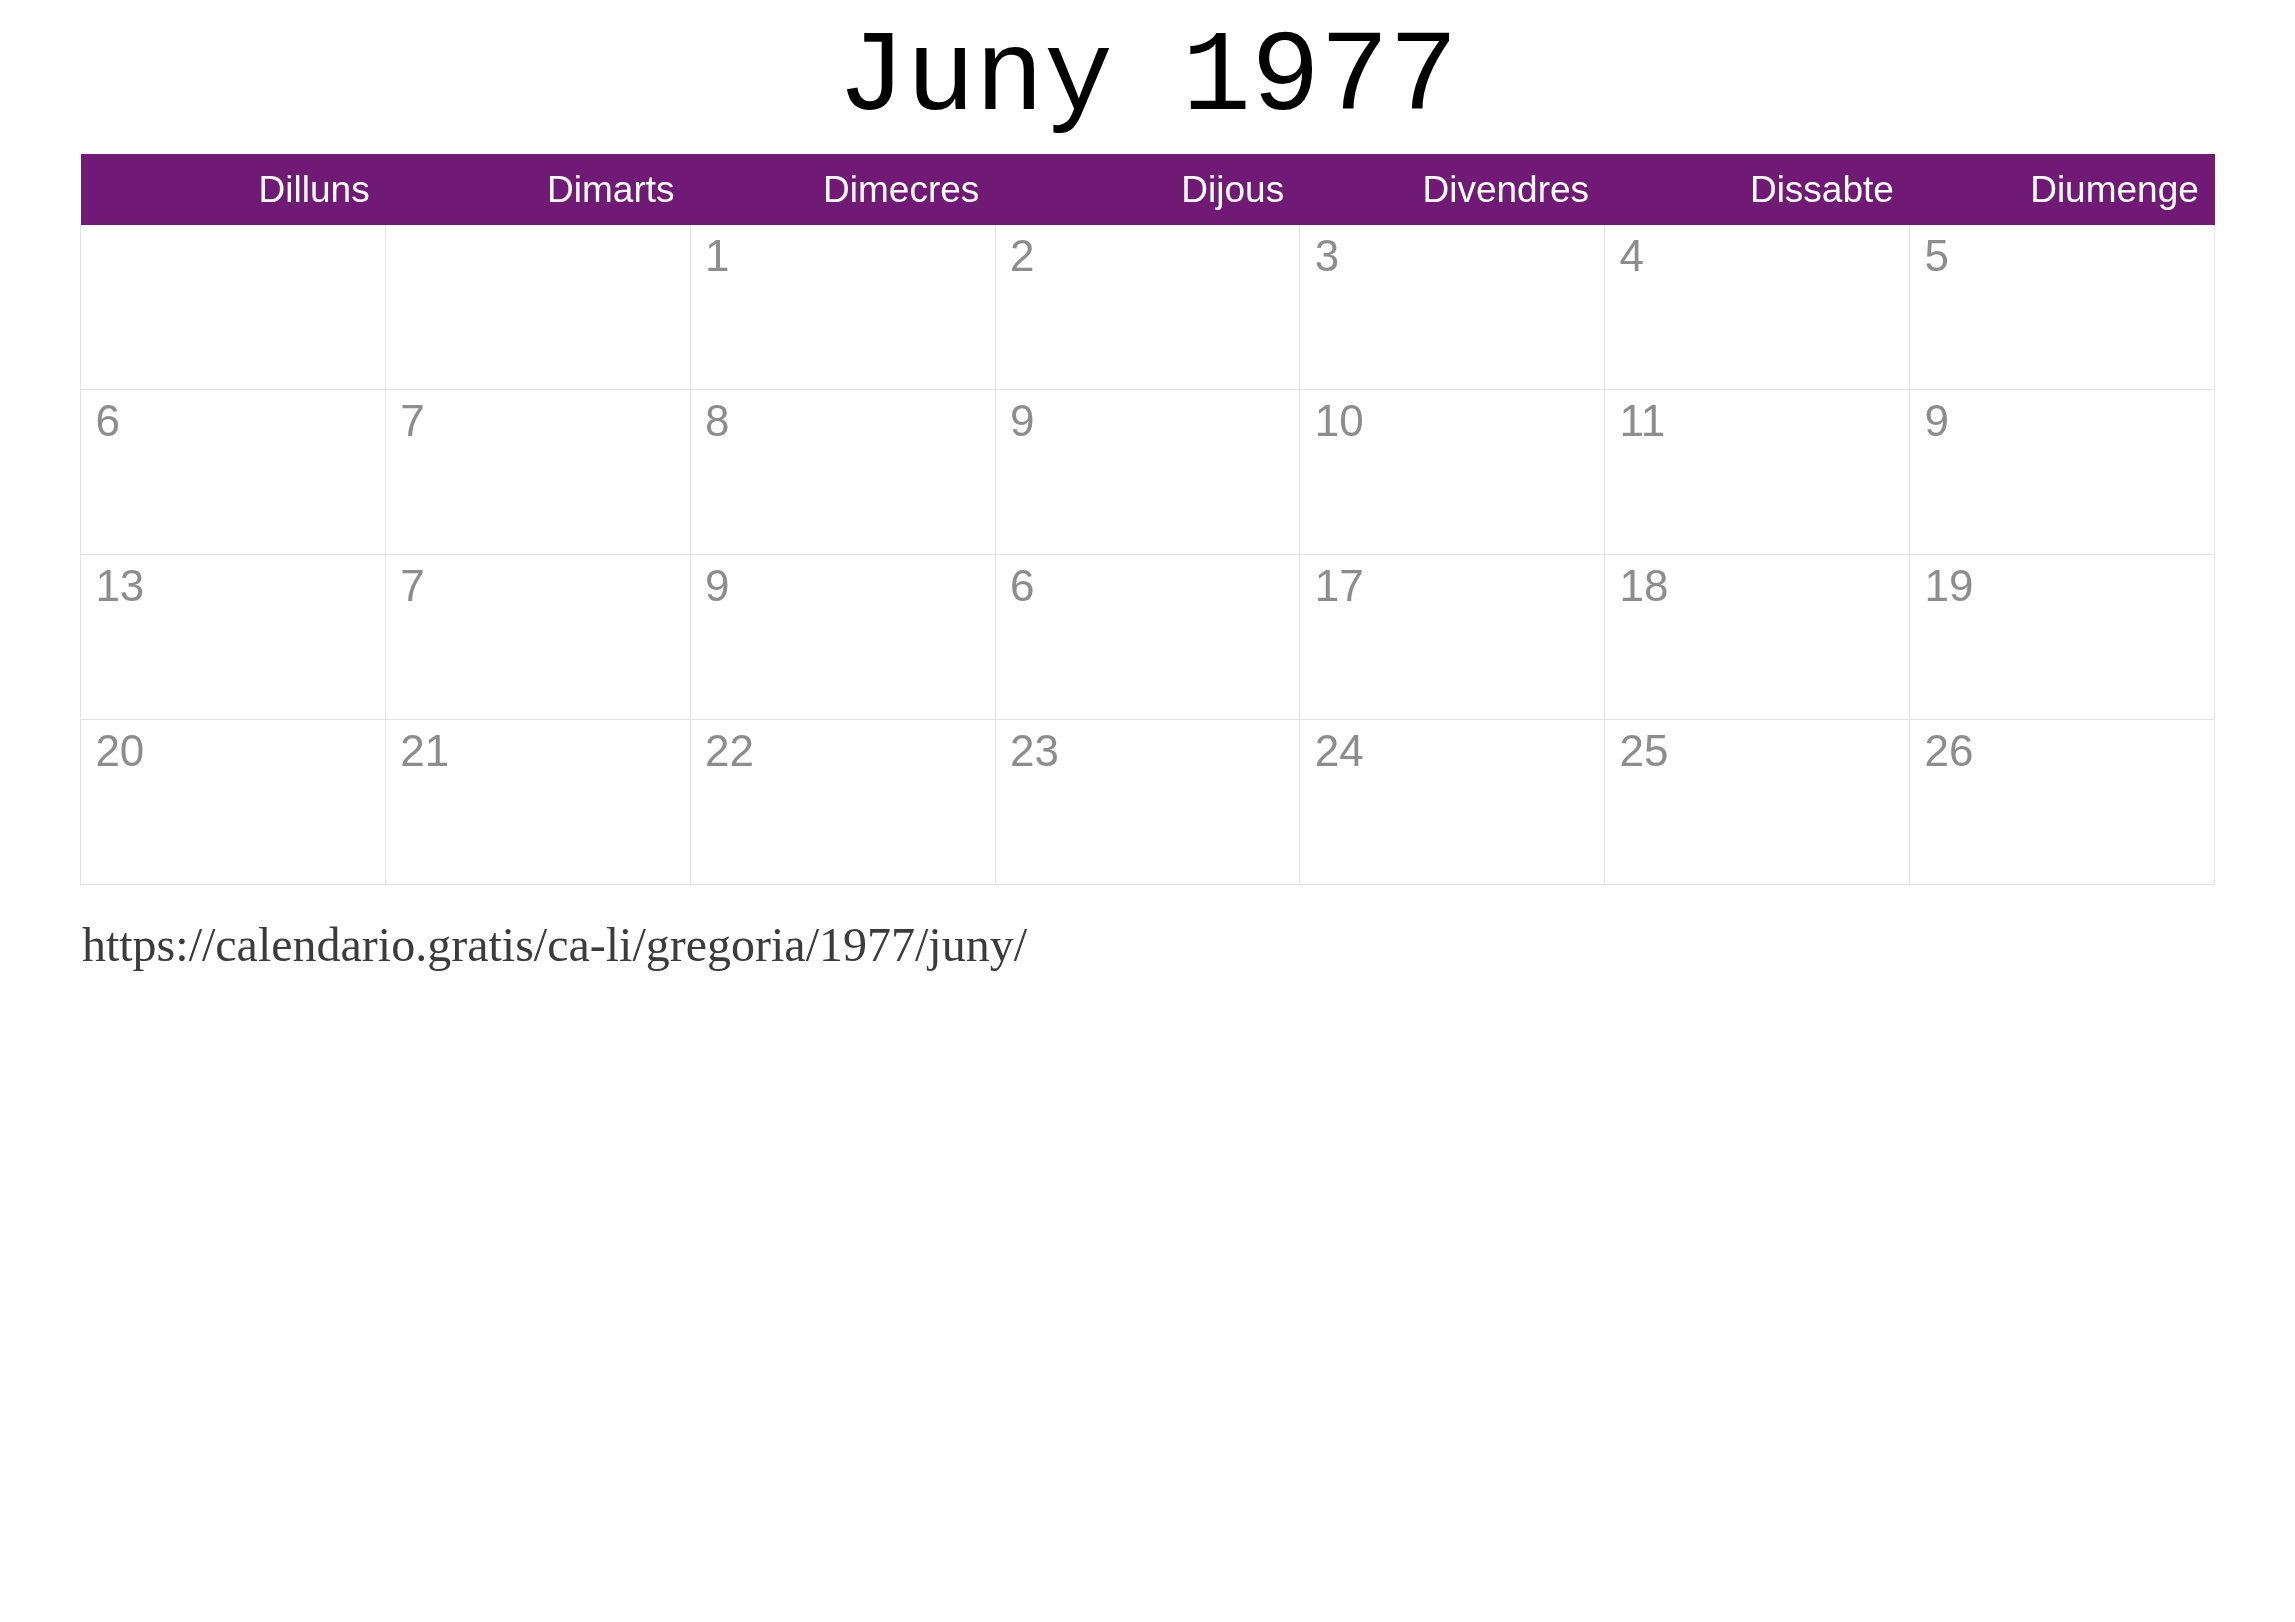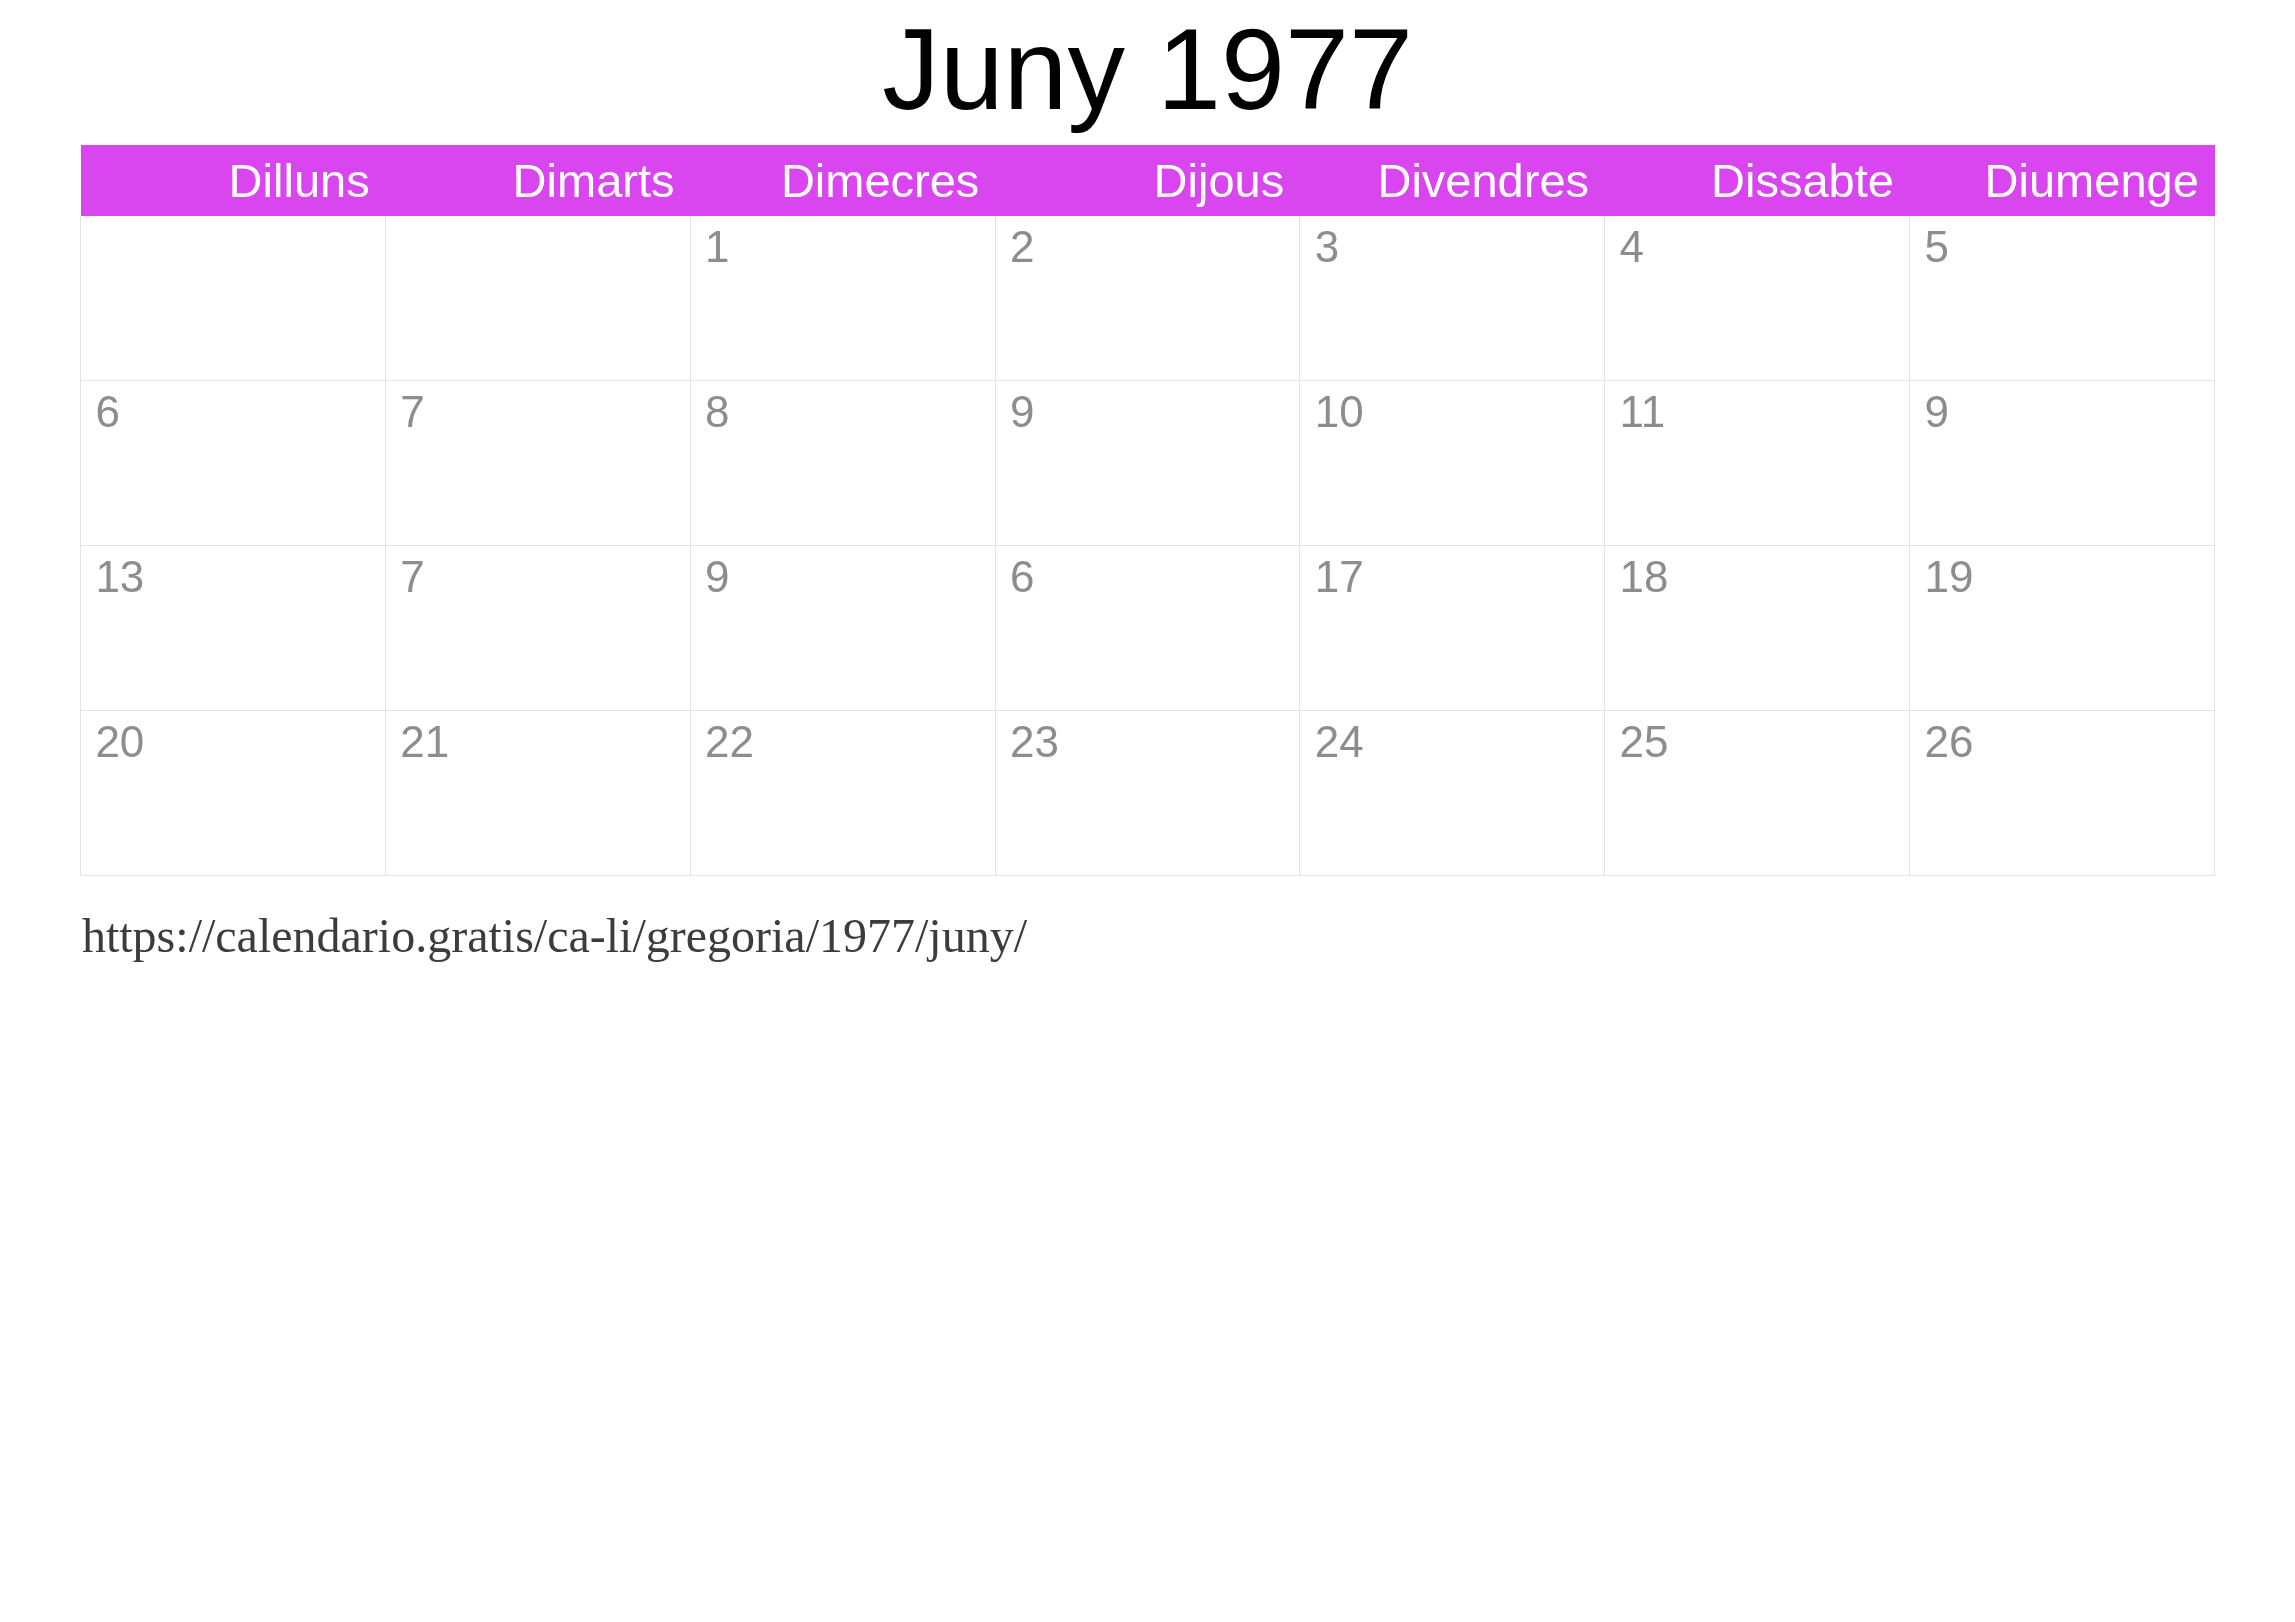--- a/index.html
+++ b/index.html
@@ -21,38 +21,38 @@
     height: 1623px;
     box-sizing: border-box;
   }
   .title {
     text-align: center;
     font-size: 115px;
     font-weight: normal;
     color: #000000;
     line-height: 1;
     margin: 0;
-    padding-top: 12px;
+    padding-top: 21px;
     letter-spacing: 0px;
-    font-family: Liberation Sans, sans-serif;
+    font-family: Liberation Mono, monospace;
   }
   .cal-wrap {
     margin: 0 auto;
     width: 2135px;
     padding-top: 17.7px;
   }
   table.calendar {
     border-collapse: collapse;
     table-layout: fixed;
     width: 2135px;
   }
   table.calendar thead th {
-    background: #d946ef;
+    background: #701a75;
     color: #ffffff;
-    font-size: 47px;
+    font-size: 37px;
     font-weight: normal;
     height: 71px;
     line-height: 71px;
     padding: 0 15.7px 0 0;
     text-align: right;
     border: none;
     box-sizing: border-box;
     white-space: nowrap;
   }
   table.calendar thead th.hcell-0 { text-align: right; }

